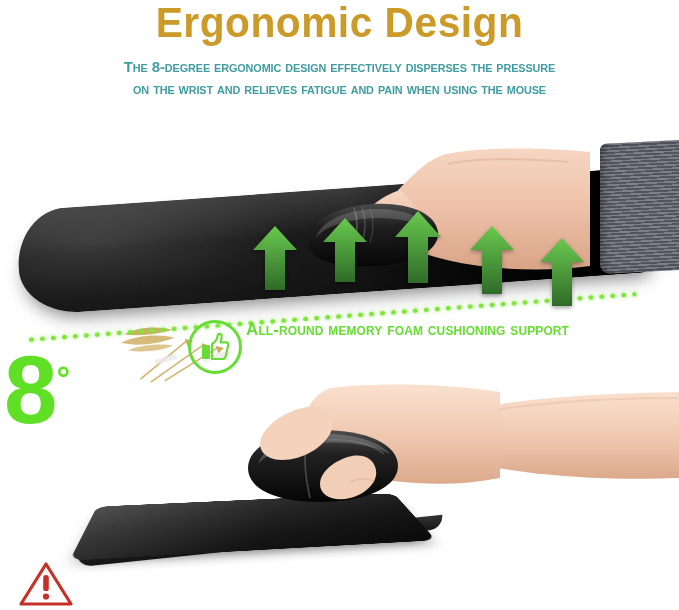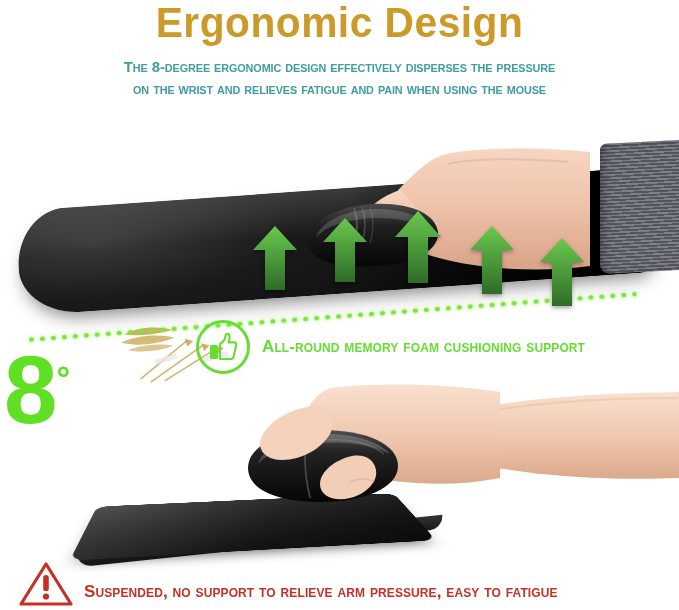--- a/index.html
+++ b/index.html
@@ -120,22 +120,22 @@
     position:absolute; left:600px; top:16px;
     width:79px; height:130px;
     background:repeating-linear-gradient(180deg,#7d8089 0px,#7d8089 1.6px,#52555e 1.6px,#52555e 3.4px);
     border-radius:6px 0 0 10px;
     box-shadow:inset 6px 0 14px -6px rgba(0,0,0,.55);
     transform:skewY(-3deg);
   }
 
   
   .cap-green {
-    position:absolute; left:196px; top:320px;
-    display:flex; align-items:center; gap:12px;
+    position:absolute; left:188px; top:320px;
+    display:flex; align-items:flex-start; gap:4px;
   }
   .thumb-circle {
     width:54px; height:54px; flex:none;
     border:3px solid #66DD33;
     border-radius:50%;
     display:flex; align-items:center; justify-content:center;
   }
   .cap-green-text {
     color:#66DD33;
     font-size:17px;
@@ -353,16 +353,15 @@
   </div>
 
   <div class="cap-red">
     <span>
       <svg width="56" height="48" viewBox="0 0 56 48">
         <path d="M28 4 L53 44 L3 44 Z" fill="none" stroke="#C63127" stroke-width="3.2" stroke-linejoin="round"></path>
         <rect x="25.2" y="15" width="5.6" height="16" rx="2.6" fill="#C63127"></rect>
         <circle cx="28" cy="36.5" r="3.1" fill="#C63127"></circle>
       </svg>
     </span>
-    <span class="cap-red-text">Suspended, no support to relieve arm pressure, easy to fatigue</span>
   </div>
 
 </div>
 
 </body></html>

